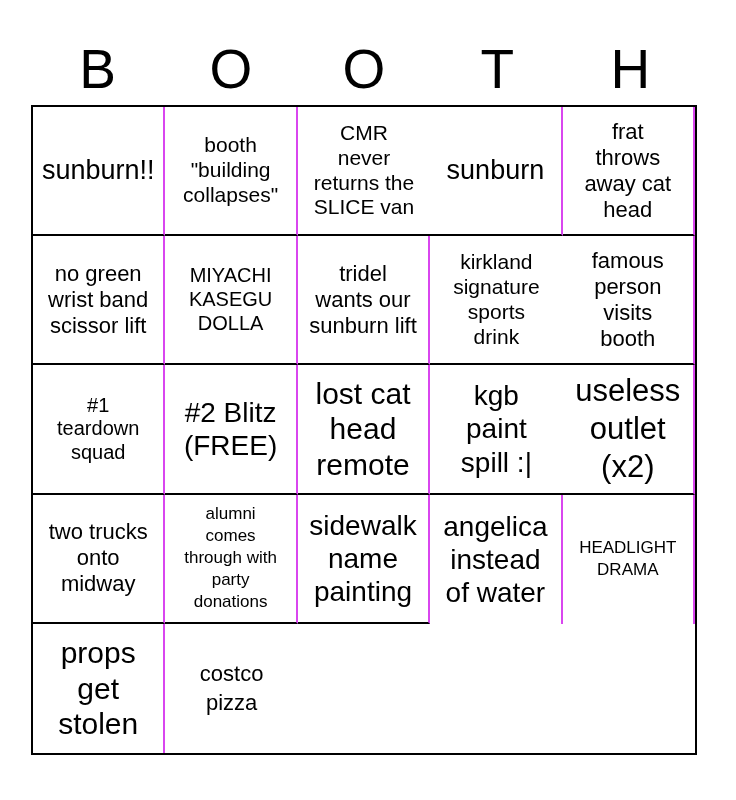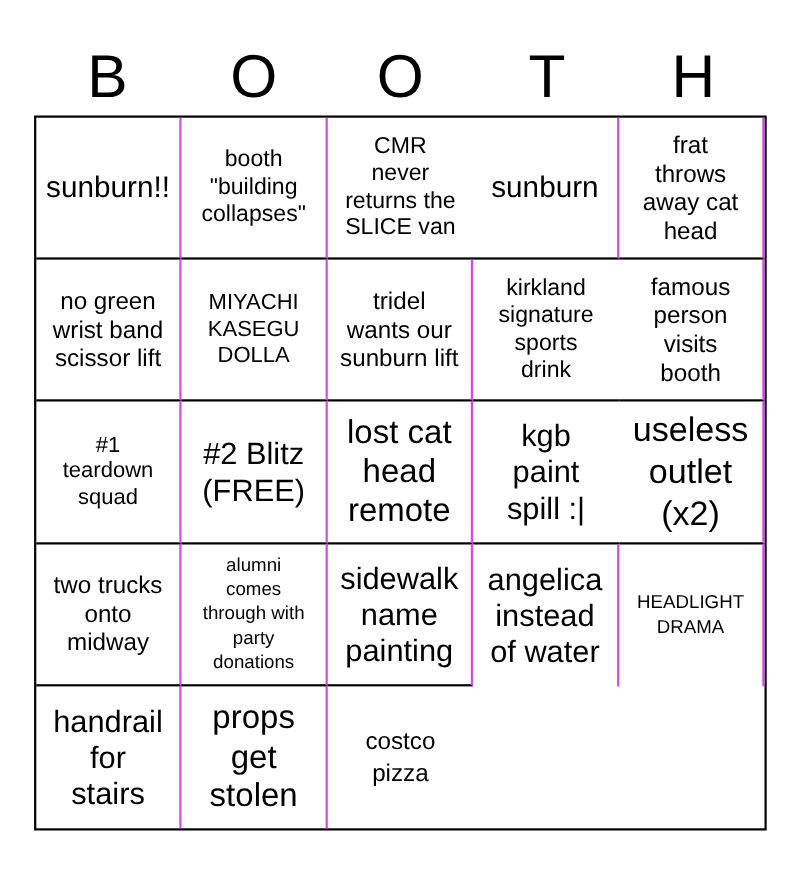--- a/index.html
+++ b/index.html
@@ -145,23 +145,20 @@
 donations</div>
     <div class="cell fs28">sidewalk
 name
 painting</div>
 
     <div class="cell fs28 last-row">angelica
 instead
 of water</div>
     <div class="cell fs17 last-row">HEADLIGHT
 DRAMA</div>
-    <div class="cell fs28 last-row">handrail
-for
-stairs</div>
     <div class="cell fs26 last-row">props
 get
 stolen</div>
     <div class="cell fs33 last-col last-row">costco
 pizza</div>
   </div>
 
 </div>
 
 </body></html>

